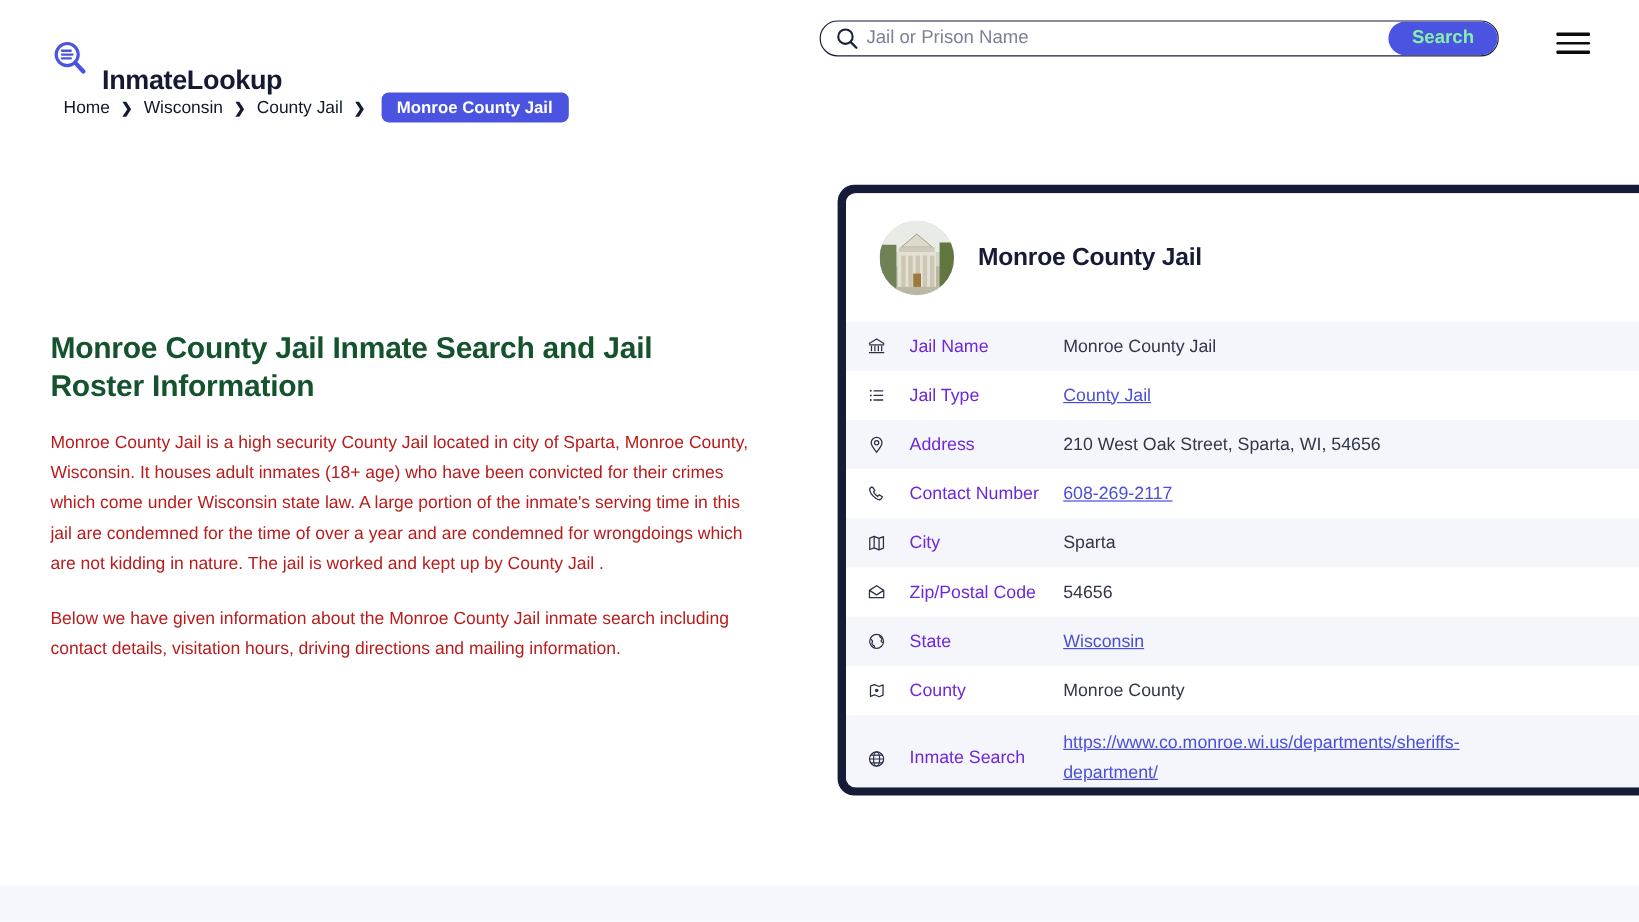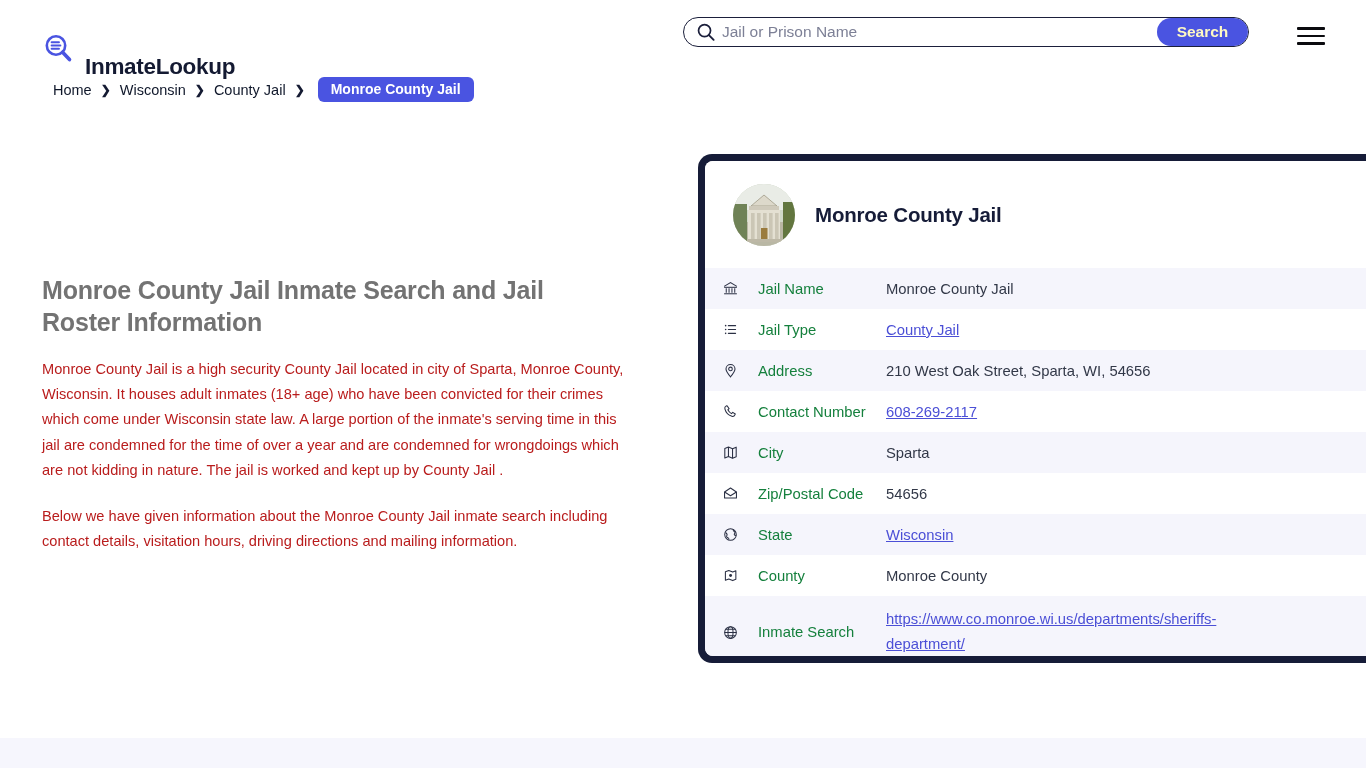--- a/index.html
+++ b/index.html
@@ -37,21 +37,21 @@
     padding-left: 6px;
   }
   .search-input {
     flex: 1; border: none; outline: none; background: transparent;
     font-family: "Liberation Sans", sans-serif;
     font-size: 15.5px; color: #2a2f45;
   }
   .search-input::placeholder { color: #7d8096; }
   .search-btn {
     width: 91px; border: none; cursor: pointer;
-    background: #4a54e1; color: #fef9c3;
+    background: #4a54e1; color: #86efac;
     font-family: "Liberation Sans", sans-serif;
     font-size: 15.5px; font-weight: 700;
     border-radius: 21px;
   }
 
   .hamburger {
     position: absolute; left: 1297px; top: 24px;
     width: 30px; height: 24px; cursor: pointer;
     display: flex; flex-direction: column; justify-content: space-between;
     padding: 3px 0;
@@ -73,21 +73,21 @@
   }
   .crumb-current {
     background: #4a54e1; color: #ffffff; font-weight: 700;
     padding: 4px 13px 5px; border-radius: 6px; font-size: 14px;
     white-space: nowrap; margin-left: 4px;
   }
 
   
   .left-col { position: absolute; left: 42px; top: 274px; width: 586px; }
   .page-title {
-    font-size: 25px; font-weight: 700; color: #737373;
+    font-size: 25px; font-weight: 700; color: #14532d;
     line-height: 1.28; letter-spacing: -0.2px;
   }
   .body-p {
     margin-top: 19px; font-size: 14.6px; line-height: 1.73; color: #b91c1c;
   }
   .body-p2 { margin-top: 21px; }
 
   
   .card {
     position: absolute; left: 698px; top: 154px;
@@ -115,21 +115,21 @@
   .row {
     display: flex; align-items: center; min-height: 41px;
     padding-left: 17px; font-size: 14.8px;
   }
   .row.alt { background: #f5f5fc; }
   .row.plain { background: #ffffff; }
   .row-icon {
     width: 36px; flex: 0 0 36px; display: flex; align-items: center; color: #2b3044;
   }
   .row-label {
-    color: #15803d; flex: 0 0 auto; min-width: 128px; padding-right: 8px; white-space: nowrap;
+    color: #6d28d9; flex: 0 0 auto; min-width: 128px; padding-right: 8px; white-space: nowrap;
   }
   .row-value { color: #323848; flex: 1; }
   .row-value a, .link {
     color: #4b4fd6; text-decoration: underline; cursor: pointer;
   }
   .row.tall { min-height: 72px; align-items: center; }
   .row.tall .row-value { line-height: 1.72; max-width: 400px; }
 
   
   .bottom-band {

